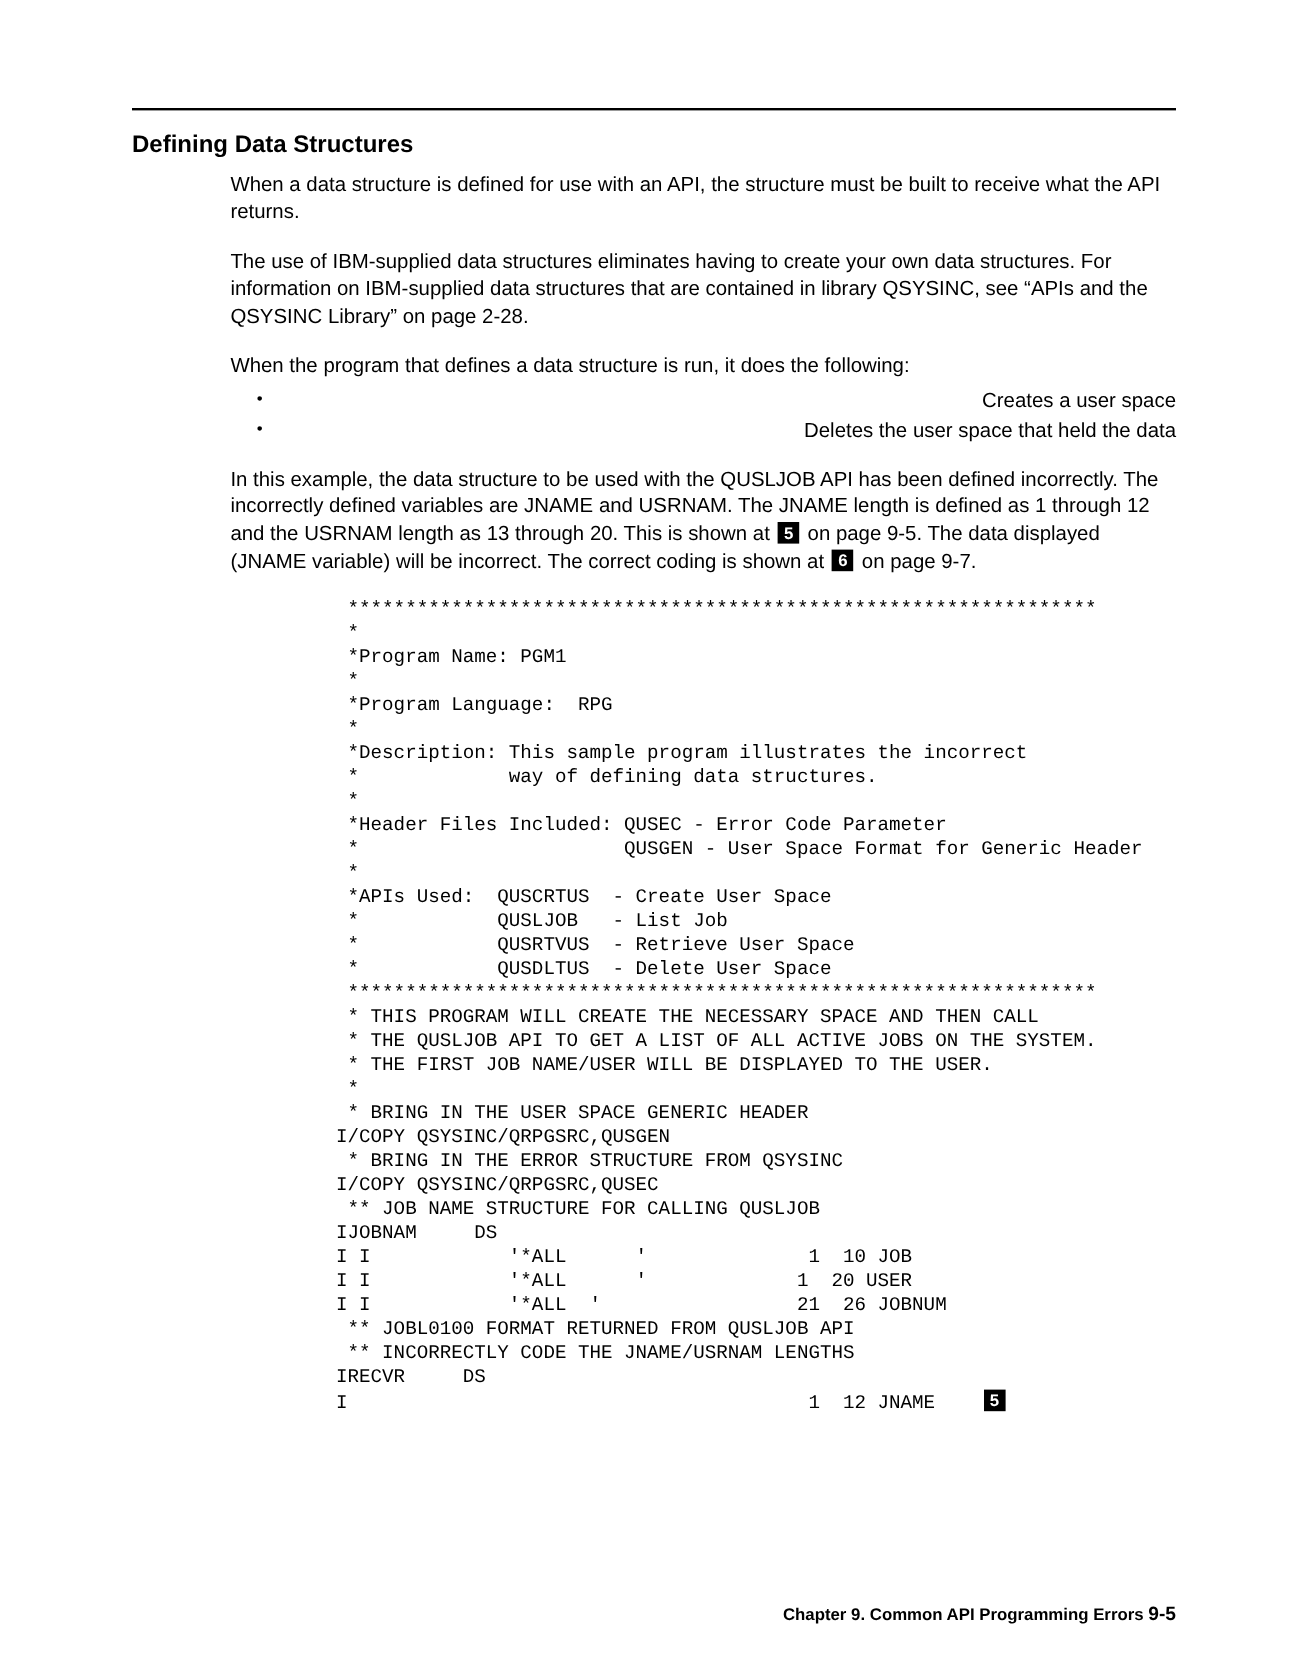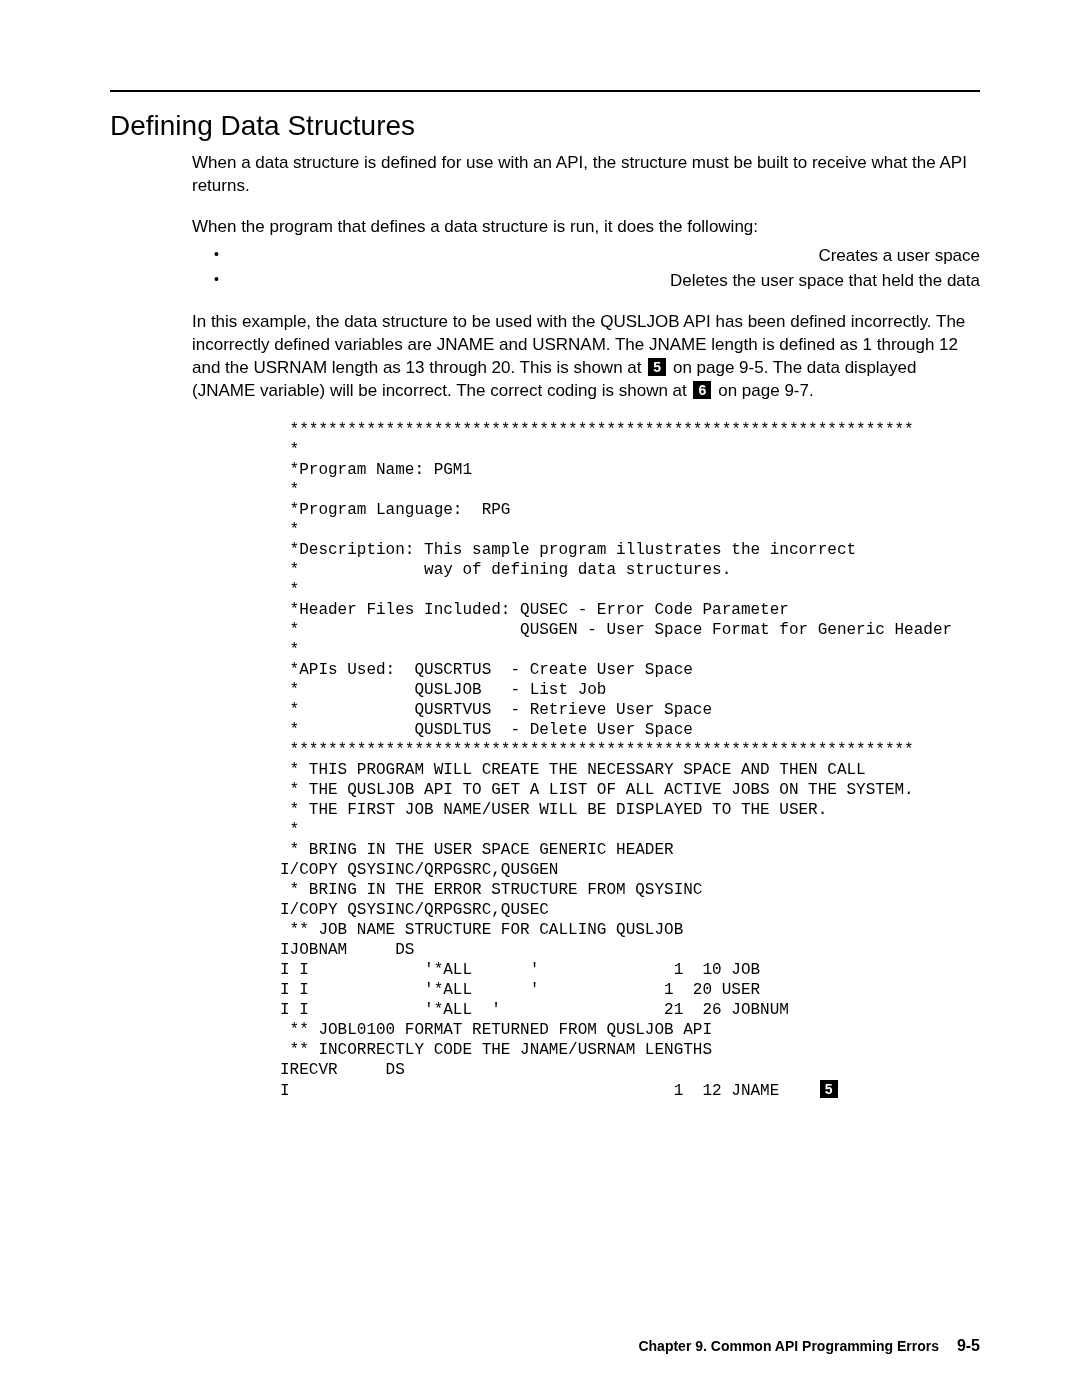--- a/index.html
+++ b/index.html
@@ -14,22 +14,22 @@
     height: 1397px;
     box-sizing: border-box;
     padding: 90px 100px 40px 110px;
     position: relative;
   }
   .rule {
     border-top: 2px solid #000;
     margin-bottom: 18px;
   }
   h2.section {
-    font-size: 28px;
-    font-weight: normal;
+    font-size: 20px;
+    font-weight: bold;
     margin: 0 0 10px 0;
   }
   .body-indent {
     margin-left: 82px;
     font-size: 17px;
     line-height: 1.35;
   }
   .para {
     margin: 0 0 18px 0;
   }
@@ -78,34 +78,34 @@
     right: 100px;
     font-size: 14px;
   }
   .footer .chapter {
     font-family: Arial, Helvetica, sans-serif;
     font-weight: bold;
   }
   .footer .pagenum {
     font-weight: bold;
     font-size: 16px;
-    margin-left: 14px;
     text-align: right;
   }
 </style>
 </head>
 <body>
 
 <div class="page">
   <div class="rule"></div>
 
   <h2 class="section">Defining Data Structures</h2>
 
   <div class="body-indent">
     <p class="para">When a data structure is defined for use with an API, the structure must be built to receive what the API returns.</p>
+    <p class="para">The use of IBM-supplied data structures eliminates having to create your own data structures.  For information on IBM-supplied data structures that are contained in library QSYSINC, see “APIs and the QSYSINC Library” on page&nbsp;2-28.</p>
   </div>
 
 
   <div class="body-indent">
     <p class="para" style="margin-bottom:6px">When the program that defines a data structure is run, it does the following:</p>
     <ul class="bullets">
       <li>Creates a user space</li>
       <li>Deletes the user space that held the data</li>
     </ul>
     <p class="para">

